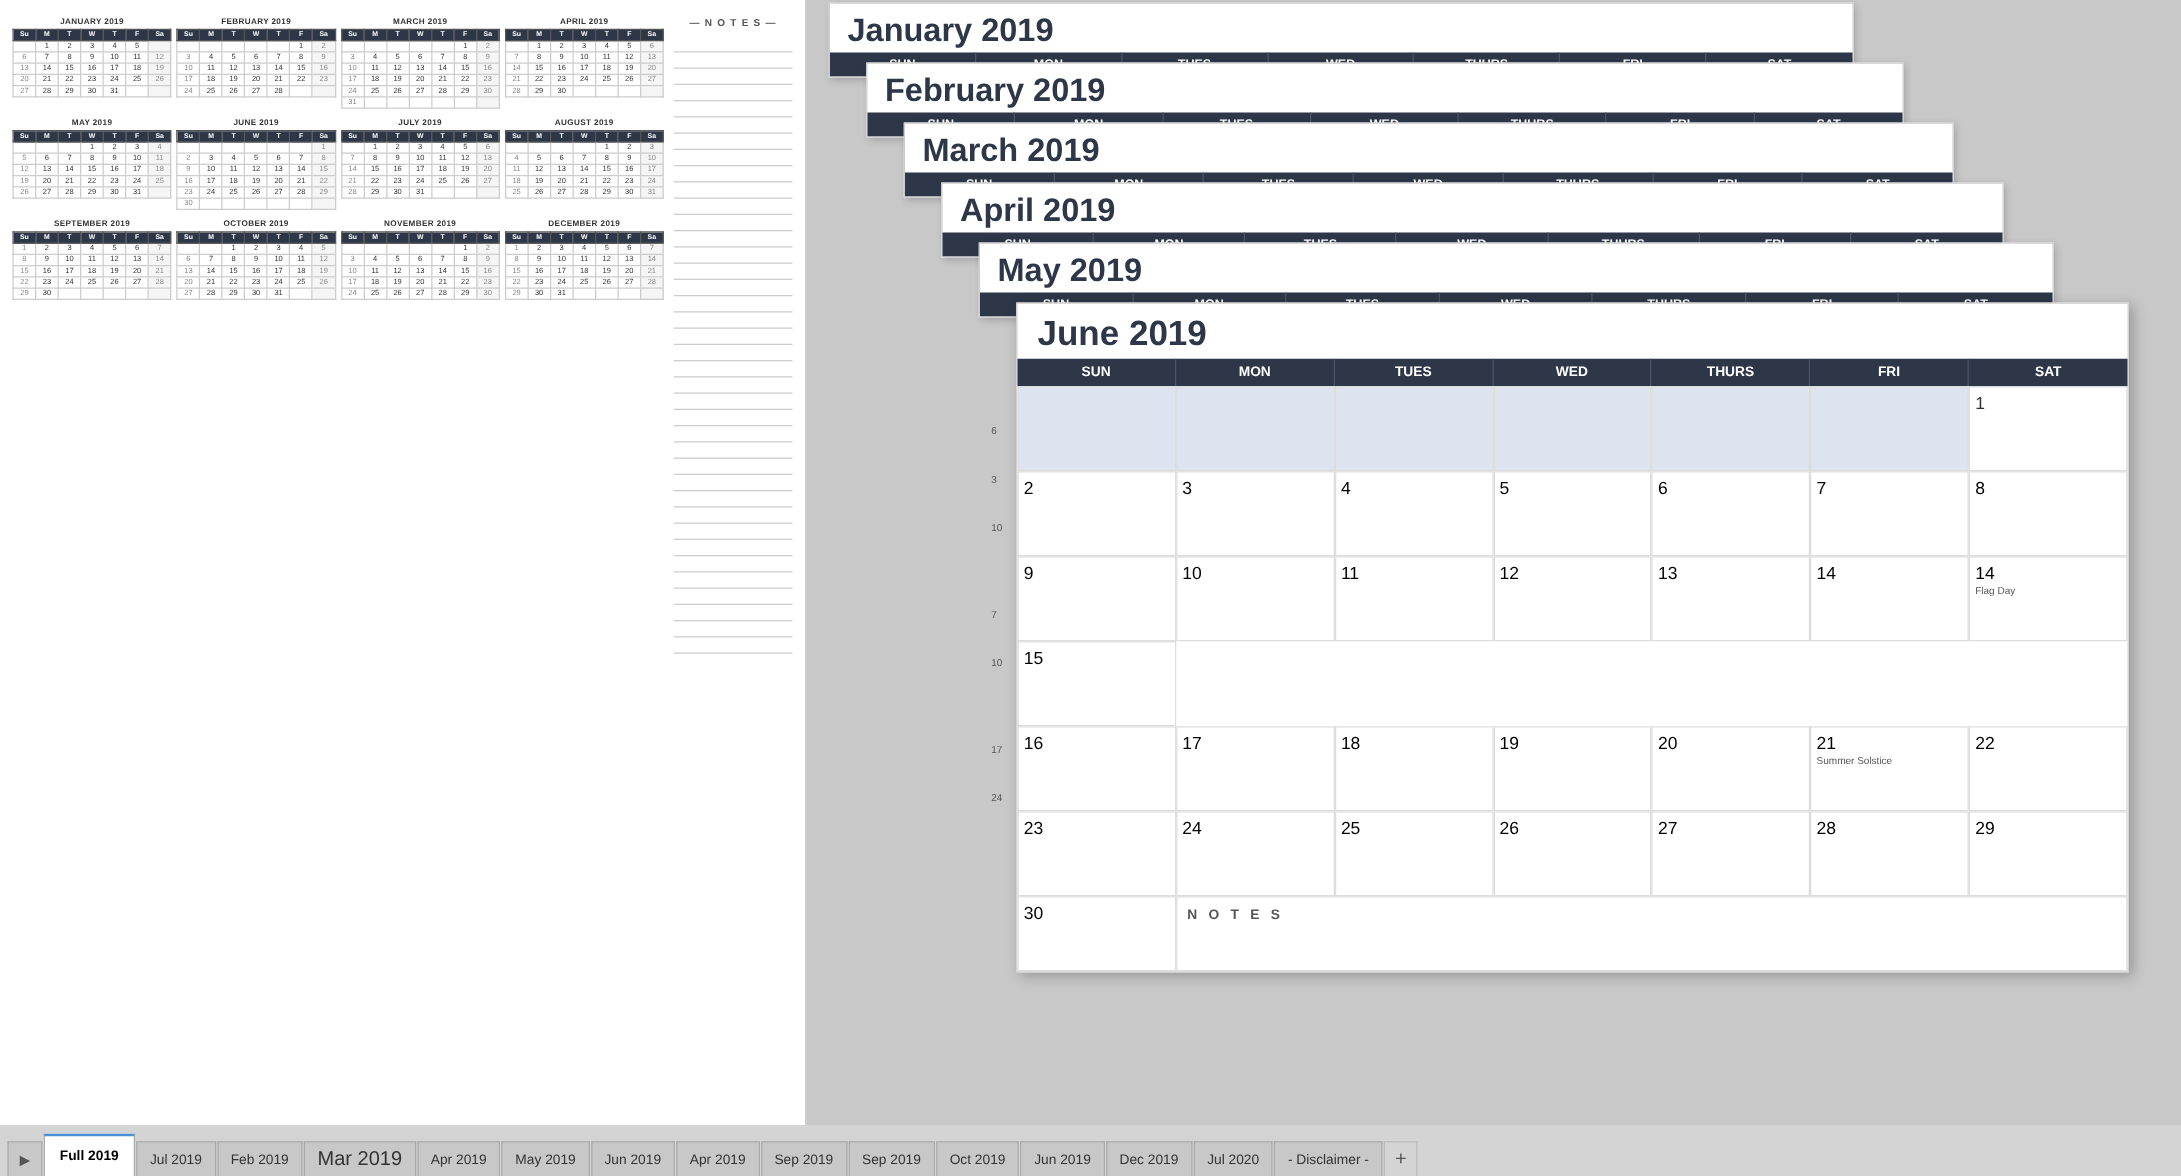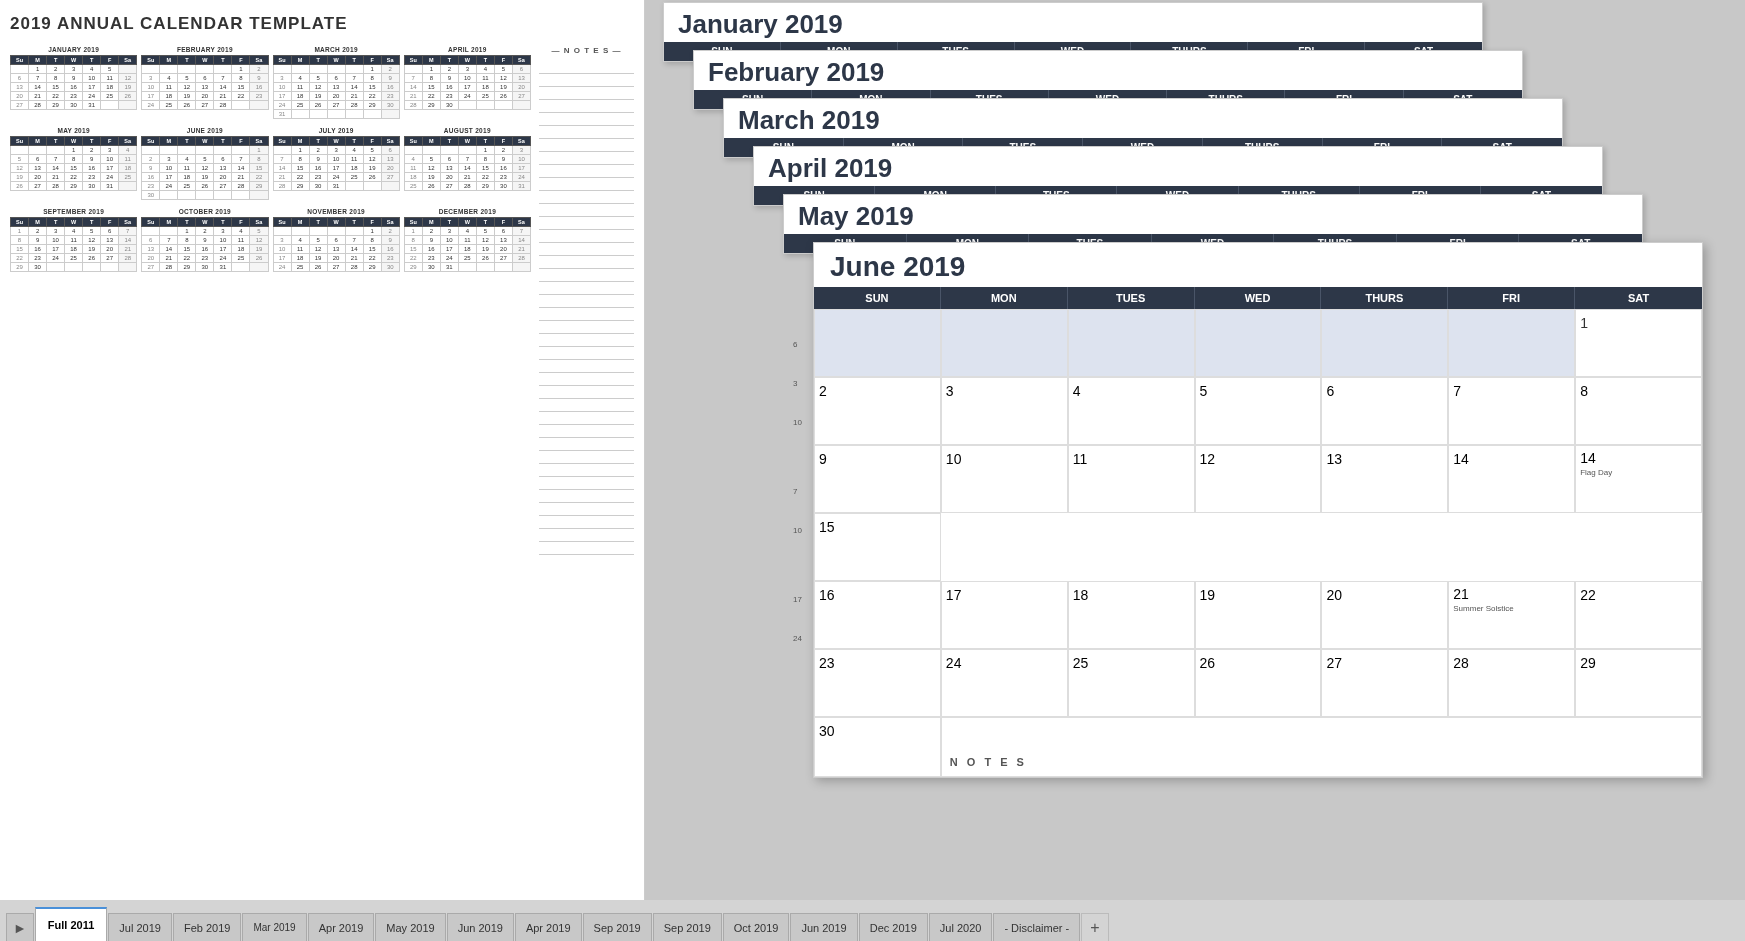--- a/index.html
+++ b/index.html
@@ -6,21 +6,20 @@
     body { font-family: Arial, sans-serif; background: #e8e8e8; width: 1745px; height: 941px; overflow: hidden; }
   </style>
 </head>
 <body>
 
 <div style="width:1745px; height:941px; background:#e8e8e8; position:relative; overflow:hidden;">
 
   <div style="display:flex; width:1745px; height:900px; background:#e0e0e0;">
 
     <div style="width:645px; background:white; padding:14px 10px 10px; flex-shrink:0; border-right:1px solid #ccc;">
-      <div style="font-size:17px; font-weight:bold; color:#333; letter-spacing:1px; margin-bottom:12px;">2019 ANNUAL CALENDAR TEMPLATE</div>
 
       <div style="display:flex; gap:8px;">
 
         <div style="flex:1;">
 
           <div style="display:grid; grid-template-columns:repeat(4,1fr); gap:4px; margin-bottom:8px;">
 
           <div>
                 <div style="font-size: 6.5px; font-weight: bold; color: rgb(51, 51, 51); text-align: center; letter-spacing: 0.3px; margin-bottom: 2px;">JANUARY 2019</div>
                 <table style="width: 100%; border-collapse: collapse;">
@@ -981,45 +980,45 @@
           <div style="border:1px solid #ddd; min-height:68px; padding:4px;"><span style="font-size:14px;">24</span></div>
           <div style="border:1px solid #ddd; min-height:68px; padding:4px;"><span style="font-size:14px;">25</span></div>
           <div style="border:1px solid #ddd; min-height:68px; padding:4px;"><span style="font-size:14px;">26</span></div>
           <div style="border:1px solid #ddd; min-height:68px; padding:4px;"><span style="font-size:14px;">27</span></div>
           <div style="border:1px solid #ddd; min-height:68px; padding:4px;"><span style="font-size:14px;">28</span></div>
           <div style="border:1px solid #ddd; min-height:68px; padding:4px;"><span style="font-size:14px;">29</span></div>
         </div>
 
         <div style="display:grid; grid-template-columns:1fr 6fr;">
           <div style="border:1px solid #ddd; min-height:60px; padding:4px;"><span style="font-size:14px;">30</span></div>
-          <div style="border:1px solid #ddd; min-height:60px; padding:8px; display:flex; align-items:flex-end;">
+          <div style="border:1px solid #ddd; min-height:60px; padding:8px; display:flex; align-items:flex-start;">
             <span style="font-size:11px; font-weight:bold; color:#555; letter-spacing:3px;">N O T E S</span>
           </div>
         </div>
       </div>
 
       <div style="position:absolute; left:148px; top:340px; font-size:8px; color:#555; width:20px;">
         <div style="margin-bottom:30px;">6</div>
         <div style="margin-bottom:30px;">3</div>
         <div style="margin-bottom:60px;">10</div>
         <div style="margin-bottom:30px;">7</div>
         <div style="margin-bottom:60px;">10</div>
         <div style="margin-bottom:30px;">17</div>
         <div>24</div>
       </div>
 
     </div>
   </div>
 
   <div style="position:absolute; bottom:0; left:0; right:0; height:41px; background:#d4d4d4; display:flex; align-items:flex-end; padding-left:6px; gap:1px;">
     <div style="height:28px; padding:0 6px; display:flex; align-items:center; font-size:14px; color:#555; background:#c8c8c8; border:1px solid #aaa; border-bottom:none; cursor:pointer;">►</div>
-    <div style="height:34px; padding:0 12px; display:flex; align-items:center; font-size:11px; font-weight:bold; color:#000; background:white; border:1px solid #aaa; border-bottom:none; border-top:2px solid #4a90d9; cursor:pointer; white-space:nowrap;">Full 2011</div>
+    <div style="height:34px; padding:0 12px; display:flex; align-items:center; font-size:11px; font-weight:bold; color:#000; background:white; border:1px solid #aaa; border-bottom:none; border-top:2px solid #4a90d9; cursor:pointer; white-space:nowrap;">Full 2019</div>
     <div style="height:28px; padding:0 10px; display:flex; align-items:center; font-size:11px; color:#333; background:#c8c8c8; border:1px solid #aaa; border-bottom:none; cursor:pointer; white-space:nowrap;">Jul 2019</div>
     <div style="height:28px; padding:0 10px; display:flex; align-items:center; font-size:11px; color:#333; background:#c8c8c8; border:1px solid #aaa; border-bottom:none; cursor:pointer; white-space:nowrap;">Feb 2019</div>
-    <div style="height:28px; padding:0 10px; display:flex; align-items:center; font-size:10px; color:#333; background:#c8c8c8; border:1px solid #aaa; border-bottom:none; cursor:pointer; white-space:nowrap;">Mar 2019</div>
+    <div style="height:28px; padding:0 10px; display:flex; align-items:center; font-size:16px; color:#333; background:#c8c8c8; border:1px solid #aaa; border-bottom:none; cursor:pointer; white-space:nowrap;">Mar 2019</div>
     <div style="height:28px; padding:0 10px; display:flex; align-items:center; font-size:11px; color:#333; background:#c8c8c8; border:1px solid #aaa; border-bottom:none; cursor:pointer; white-space:nowrap;">Apr 2019</div>
     <div style="height:28px; padding:0 10px; display:flex; align-items:center; font-size:11px; color:#333; background:#c8c8c8; border:1px solid #aaa; border-bottom:none; cursor:pointer; white-space:nowrap;">May 2019</div>
     <div style="height:28px; padding:0 10px; display:flex; align-items:center; font-size:11px; color:#333; background:#c8c8c8; border:1px solid #aaa; border-bottom:none; cursor:pointer; white-space:nowrap;">Jun 2019</div>
     <div style="height:28px; padding:0 10px; display:flex; align-items:center; font-size:11px; color:#333; background:#c8c8c8; border:1px solid #aaa; border-bottom:none; cursor:pointer; white-space:nowrap;">Apr 2019</div>
     <div style="height:28px; padding:0 10px; display:flex; align-items:center; font-size:11px; color:#333; background:#c8c8c8; border:1px solid #aaa; border-bottom:none; cursor:pointer; white-space:nowrap;">Sep 2019</div>
     <div style="height:28px; padding:0 10px; display:flex; align-items:center; font-size:11px; color:#333; background:#c8c8c8; border:1px solid #aaa; border-bottom:none; cursor:pointer; white-space:nowrap;">Sep 2019</div>
     <div style="height:28px; padding:0 10px; display:flex; align-items:center; font-size:11px; color:#333; background:#c8c8c8; border:1px solid #aaa; border-bottom:none; cursor:pointer; white-space:nowrap;">Oct 2019</div>
     <div style="height:28px; padding:0 10px; display:flex; align-items:center; font-size:11px; color:#333; background:#c8c8c8; border:1px solid #aaa; border-bottom:none; cursor:pointer; white-space:nowrap;">Jun 2019</div>
     <div style="height:28px; padding:0 10px; display:flex; align-items:center; font-size:11px; color:#333; background:#c8c8c8; border:1px solid #aaa; border-bottom:none; cursor:pointer; white-space:nowrap;">Dec 2019</div>
     <div style="height:28px; padding:0 10px; display:flex; align-items:center; font-size:11px; color:#333; background:#c8c8c8; border:1px solid #aaa; border-bottom:none; cursor:pointer; white-space:nowrap;">Jul 2020</div>

